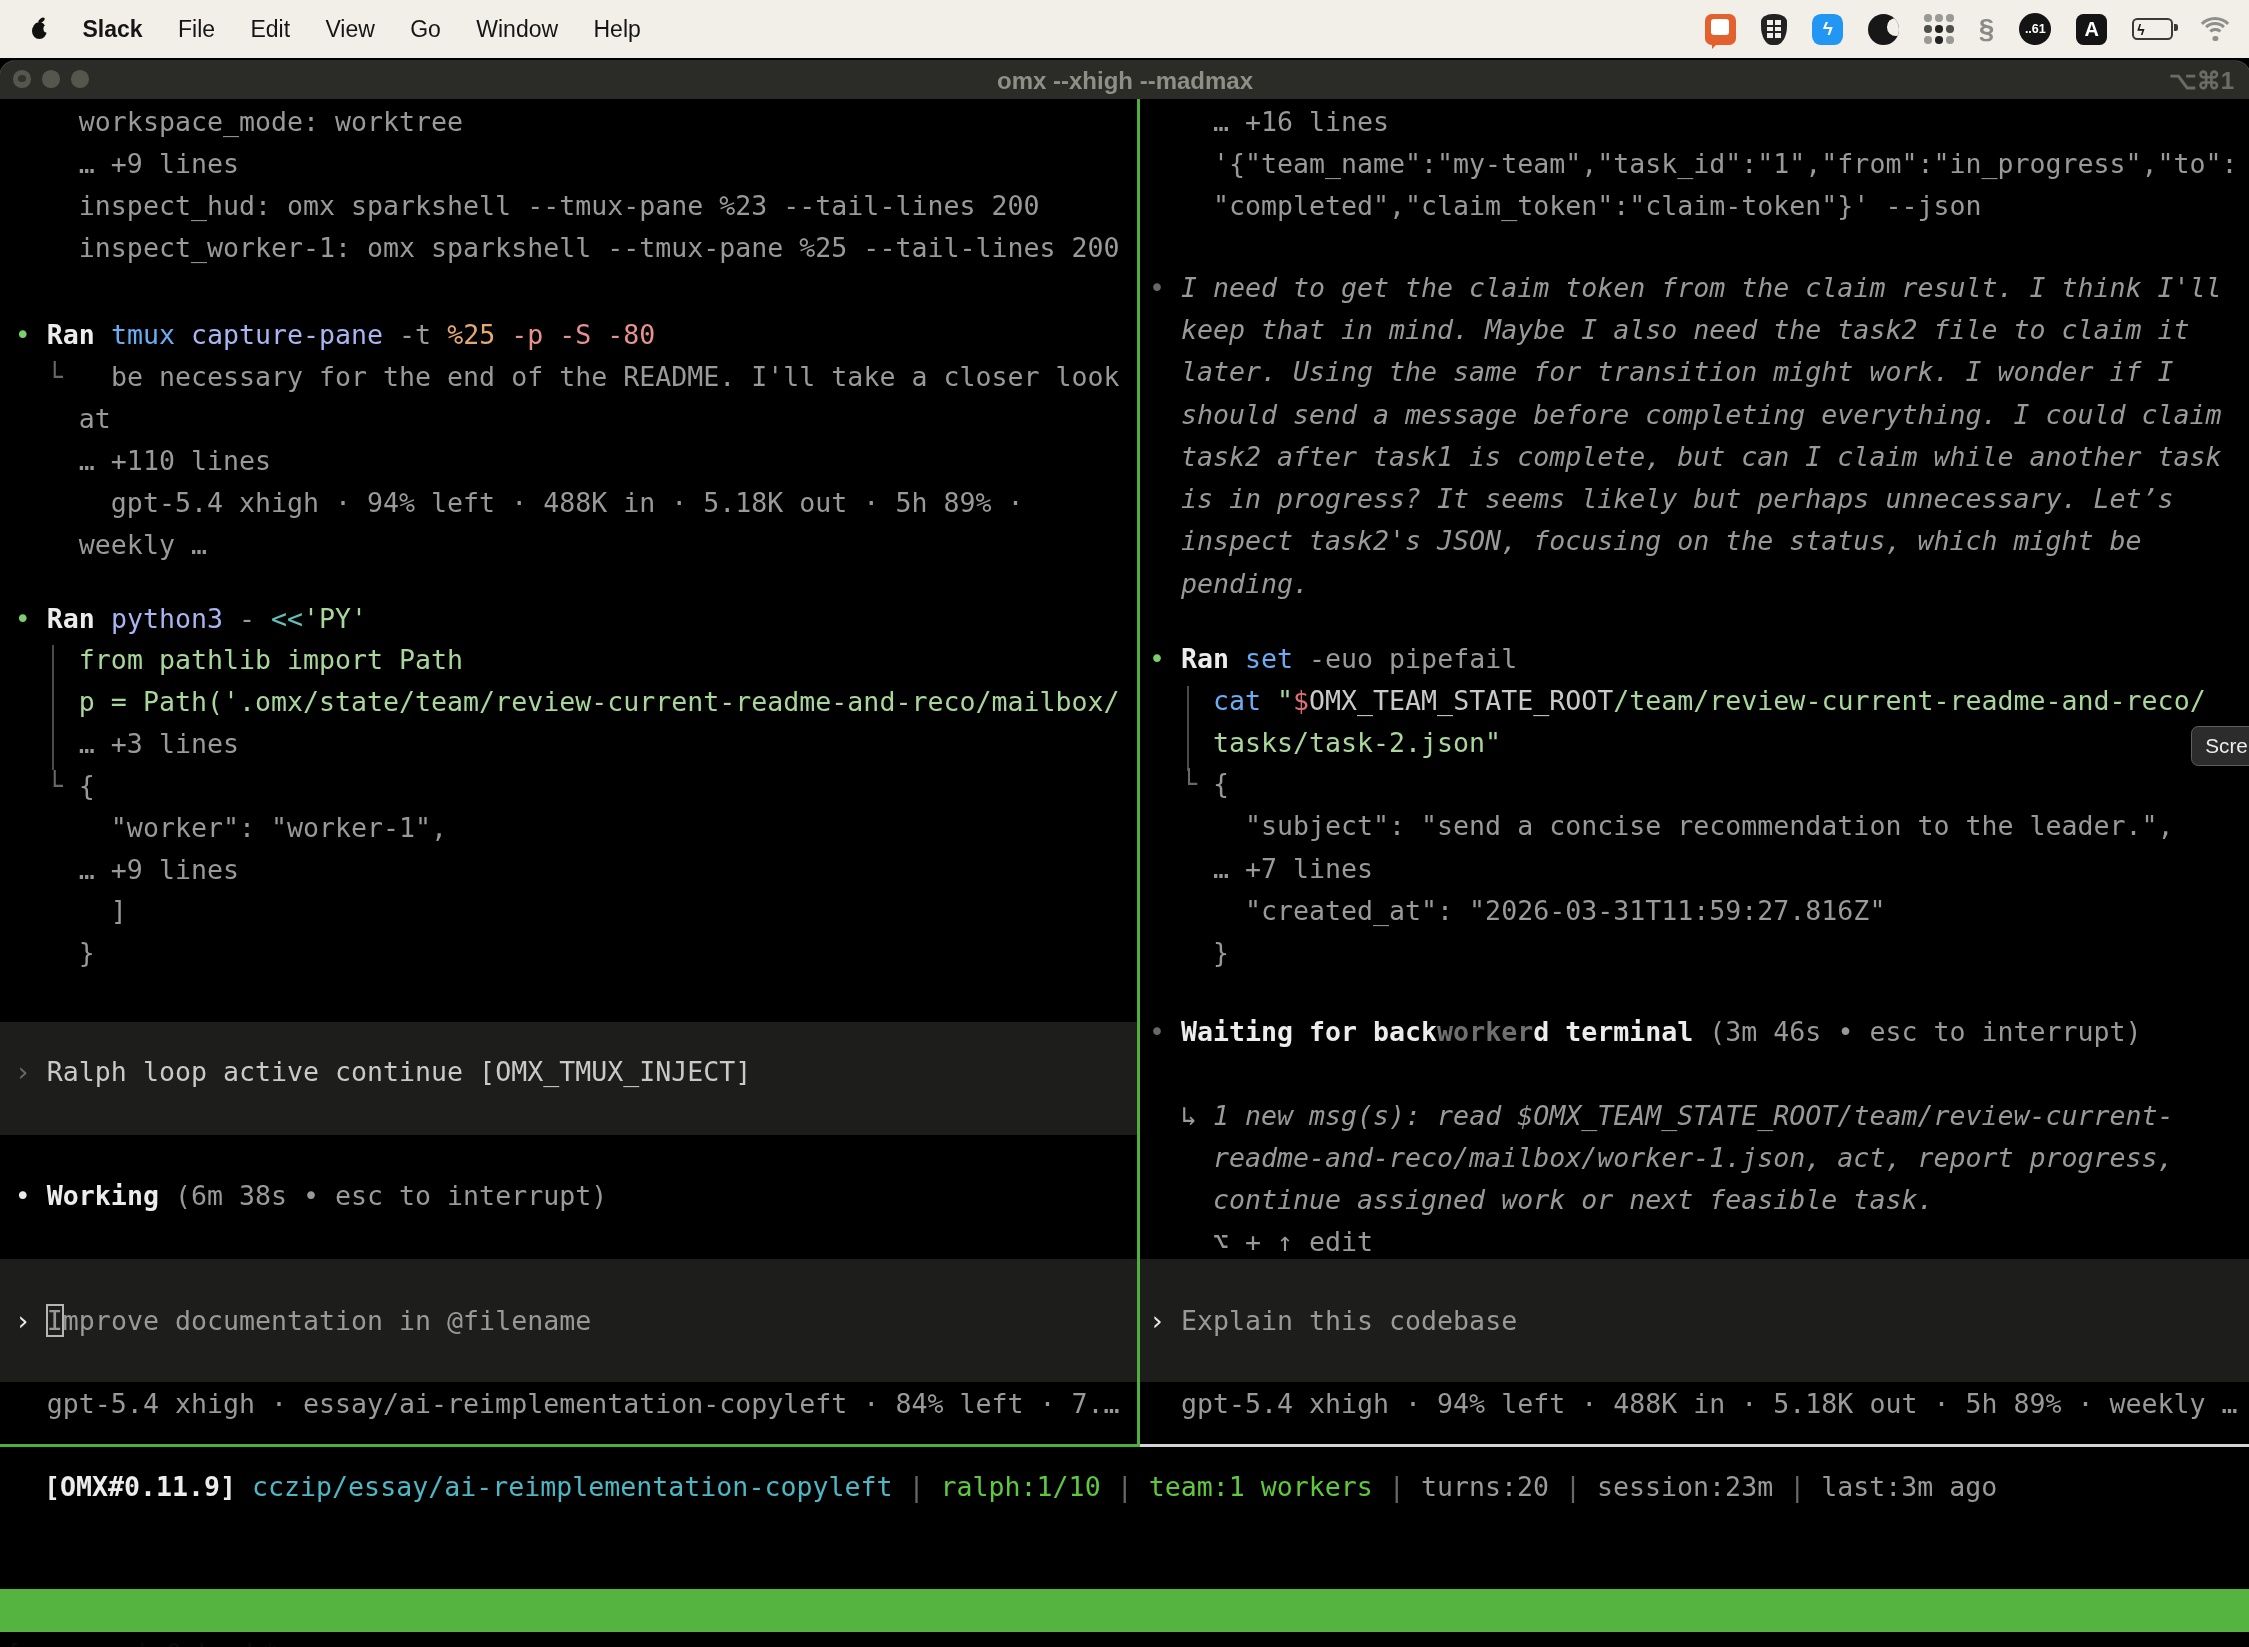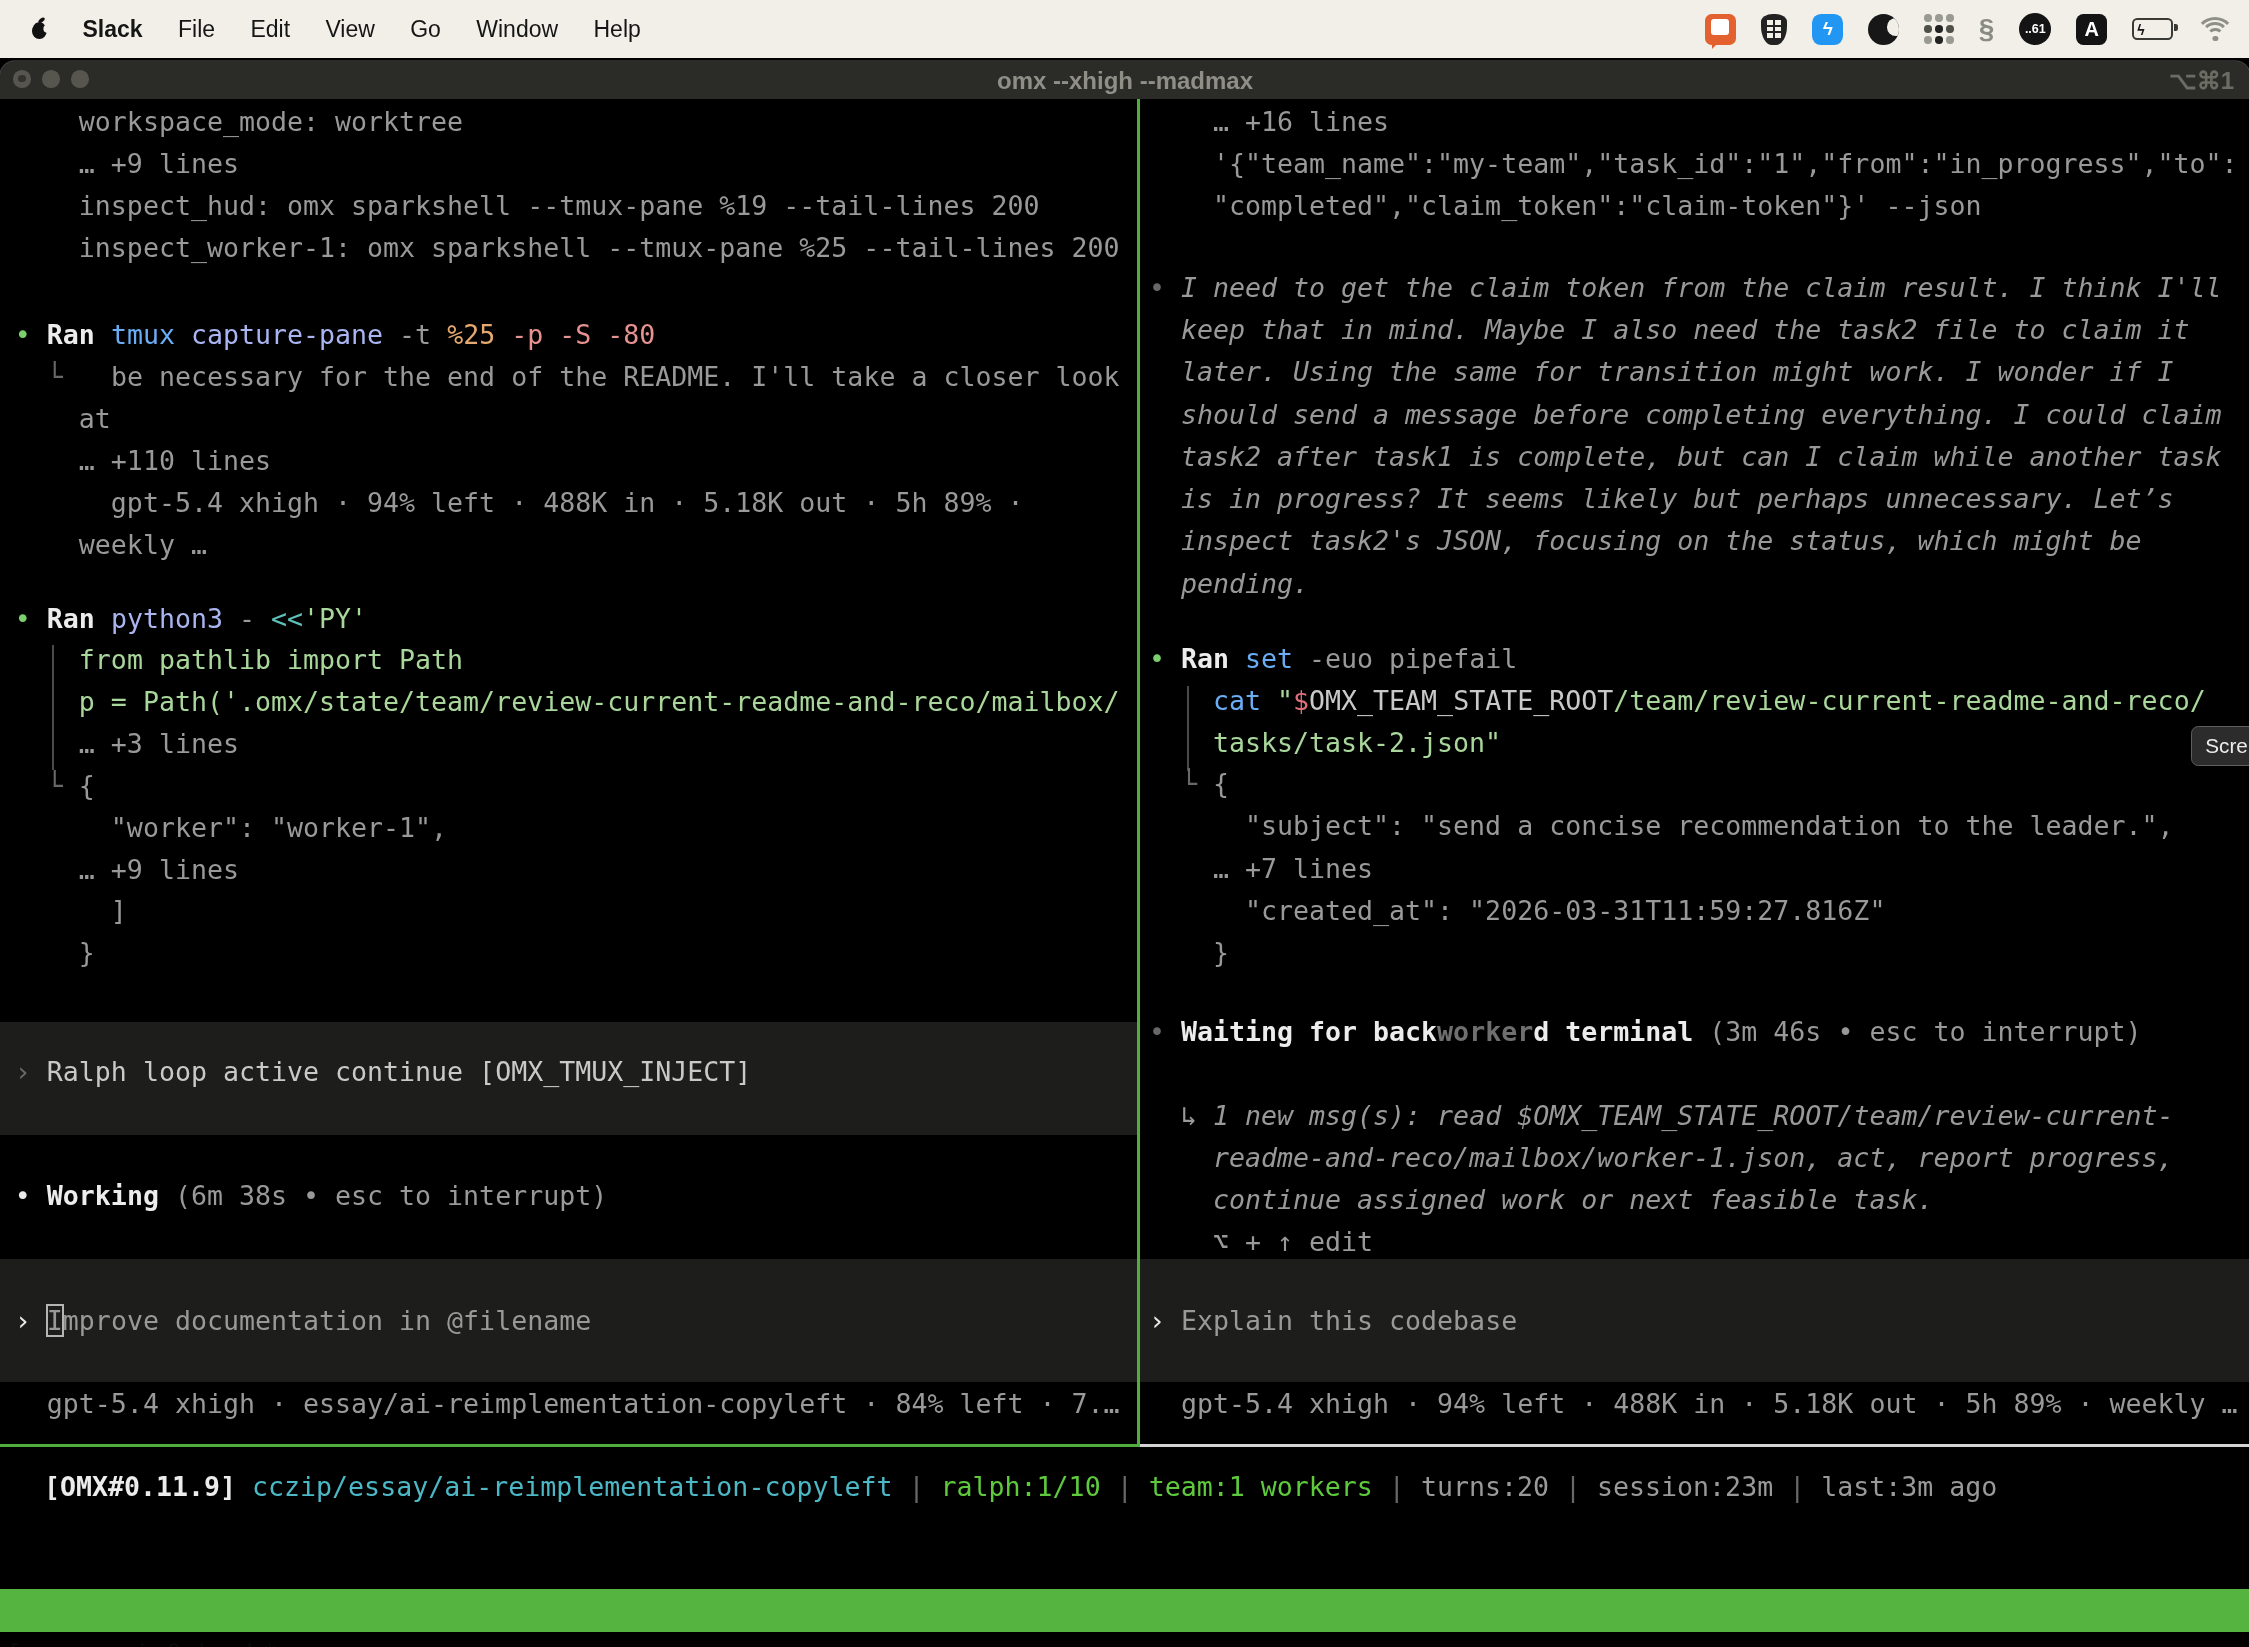--- a/index.html
+++ b/index.html
@@ -158,21 +158,21 @@
     <span class="tl tl3"></span>
     <div class="wtitle">omx --xhigh --madmax</div>
     <div class="wshortcut">⌥⌘1</div>
   </div>
 
   <div class="screen">
 
     <div class="pane pane-left">
       <div class="ln" style="top:2.2px"><span class="dim">    workspace_mode: worktree</span></div>
       <div class="ln" style="top:44px"><span class="dim">    … +9 lines</span></div>
-      <div class="ln" style="top:86px"><span class="dim">    inspect_hud: omx sparkshell --tmux-pane %19 --tail-lines 200</span></div>
+      <div class="ln" style="top:86px"><span class="dim">    inspect_hud: omx sparkshell --tmux-pane %23 --tail-lines 200</span></div>
       <div class="ln" style="top:128px"><span class="dim">    inspect_worker-1: omx sparkshell --tmux-pane %25 --tail-lines 200</span></div>
       <div class="ln" style="top:215px"><span class="gb">• </span><span class="wb">Ran</span><span class="dim"> </span><span class="blue">tmux</span><span class="lav"> capture-pane</span><span class="dim"> -t</span><span class="orange"> %25</span><span class="salmon"> -p</span><span class="salmon"> -S</span><span class="salmon"> -80</span></div>
       <div class="ln" style="top:257px"><span class="dk">  └   </span><span class="dim">be necessary for the end of the README. I'll take a closer look</span></div>
       <div class="ln" style="top:299px"><span class="dim">    at</span></div>
       <div class="ln" style="top:341px"><span class="dim">    … +110 lines</span></div>
       <div class="ln" style="top:383px"><span class="dim">      gpt-5.4 xhigh · 94% left · 488K in · 5.18K out · 5h 89% ·</span></div>
       <div class="ln" style="top:425px"><span class="dim">    weekly …</span></div>
       <div class="ln" style="top:499px"><span class="gb">• </span><span class="wb">Ran</span><span class="dim"> </span><span class="lav">python3</span><span class="dim"> -</span><span class="teal"> &lt;&lt;</span><span class="green">'PY'</span></div>
       <div class="vline" style="left:52px;top:546px;height:125px"></div>
       <div class="ln" style="top:540px"><span class="dim">    </span><span class="green">from pathlib import Path</span></div>

